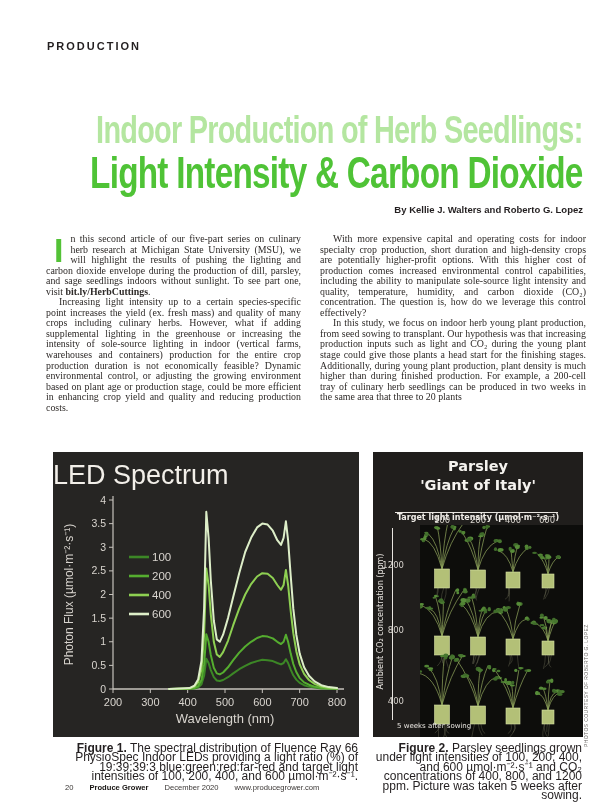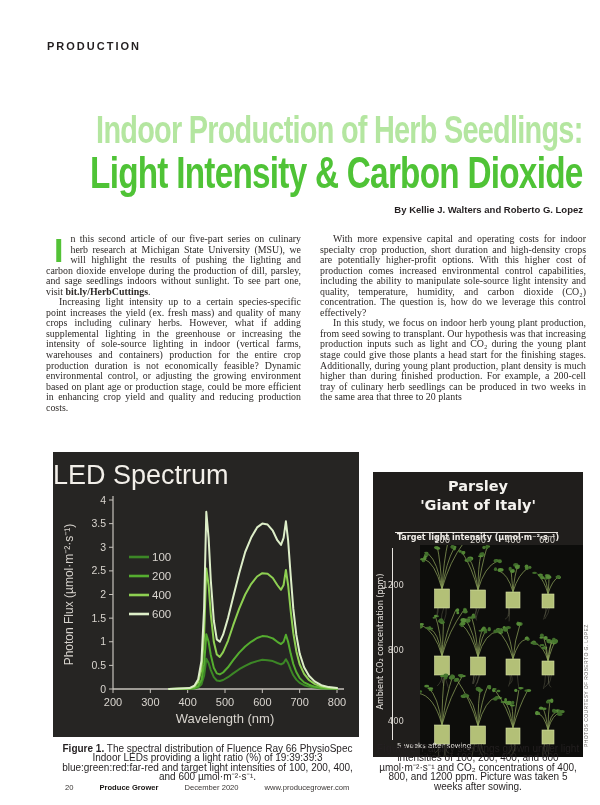--- a/index.html
+++ b/index.html
@@ -30,48 +30,48 @@
            margin:1px 7px 0 8px;}
   .b{font-weight:bold;}
 
   
   .fig1{position:absolute;left:53px;top:452px;width:306px;height:285px;background:#262523;}
   .fig1-title{position:absolute;left:0;top:8px;width:100%;
               font-family:"Liberation Sans",sans-serif;font-size:27px;color:#f2efe9;}
   .fig1 svg{position:absolute;left:0;top:40px;}
 
   
-  .fig2{position:absolute;left:373px;top:452px;width:210px;height:285px;background:#201e1c;margin-top:20px;}
+  .fig2{position:absolute;left:373px;top:452px;width:210px;height:285px;background:#201e1c;}
   .fig2-title{position:absolute;left:0;top:5px;width:100%;text-align:center;
               font-family:"DejaVu Sans",sans-serif;font-weight:bold;font-size:14.5px;
               line-height:19px;color:#f5f3ef;}
   .fig2-xlabel{position:absolute;left:0;top:61px;width:100%;text-align:center;
                font-family:"DejaVu Sans",sans-serif;font-weight:bold;font-size:8px;color:#f0ede8;}
   .fig2-rule{position:absolute;left:22px;top:60px;width:163px;height:1px;background:#e8e5e0;}
   .fig2-vrule{position:absolute;left:19px;top:76px;width:1px;height:192px;background:#e8e5e0;}
   .fig2-ylabel{position:absolute;left:-88px;top:165px;width:190px;text-align:center;
                font-family:"DejaVu Sans",sans-serif;font-size:8px;color:#e8e5e0;
                transform:rotate(-90deg);}
   .fig2-photo{position:absolute;left:47px;top:73px;width:163px;height:212px;background:#0d0d0b;}
   .fig2-note{position:absolute;left:24px;top:270px;font-family:"DejaVu Sans",sans-serif;
              font-size:7px;color:#e8e5e0;}
   .fig2 .collab{position:absolute;top:63px;width:30px;text-align:center;
                 font-family:"DejaVu Sans",sans-serif;font-size:8.5px;color:#d6d2cc;}
   .fig2 .rowlab{position:absolute;left:4px;width:27px;text-align:right;
                 font-family:"DejaVu Sans",sans-serif;font-size:8.5px;color:#d6d2cc;}
 
   
-  .caption{position:absolute;font-family:"Liberation Sans",sans-serif;font-size:10px;
-           line-height:9.4px;color:#231f20;text-align:center;}
+  .caption{position:absolute;font-family:"Liberation Sans",sans-serif;font-size:12px;
+           line-height:9.4px;color:#231f20;text-align:right;}
   .cap1{left:57px;top:744px;width:301px;}
   .cap2{left:374px;top:744px;width:208px;}
 
   
   .footer{position:absolute;left:33px;top:783px;font-family:"Liberation Sans",sans-serif;
-          font-size:7.6px;color:#3a3634;display:flex;gap:26px;align-items:baseline;padding-left:32px;}
+          font-size:7.6px;color:#3a3634;display:flex;gap:16px;align-items:baseline;padding-left:32px;}
   .footer .mag{font-weight:bold;color:#171412;}
 
   
   .credit{position:absolute;left:583px;top:612px;height:135px;
           font-family:"Liberation Sans",sans-serif;font-size:5px;letter-spacing:.4px;
           color:#6b6865;writing-mode:vertical-rl;transform:rotate(180deg);}
 </style>
 </head>
 <body>
 

